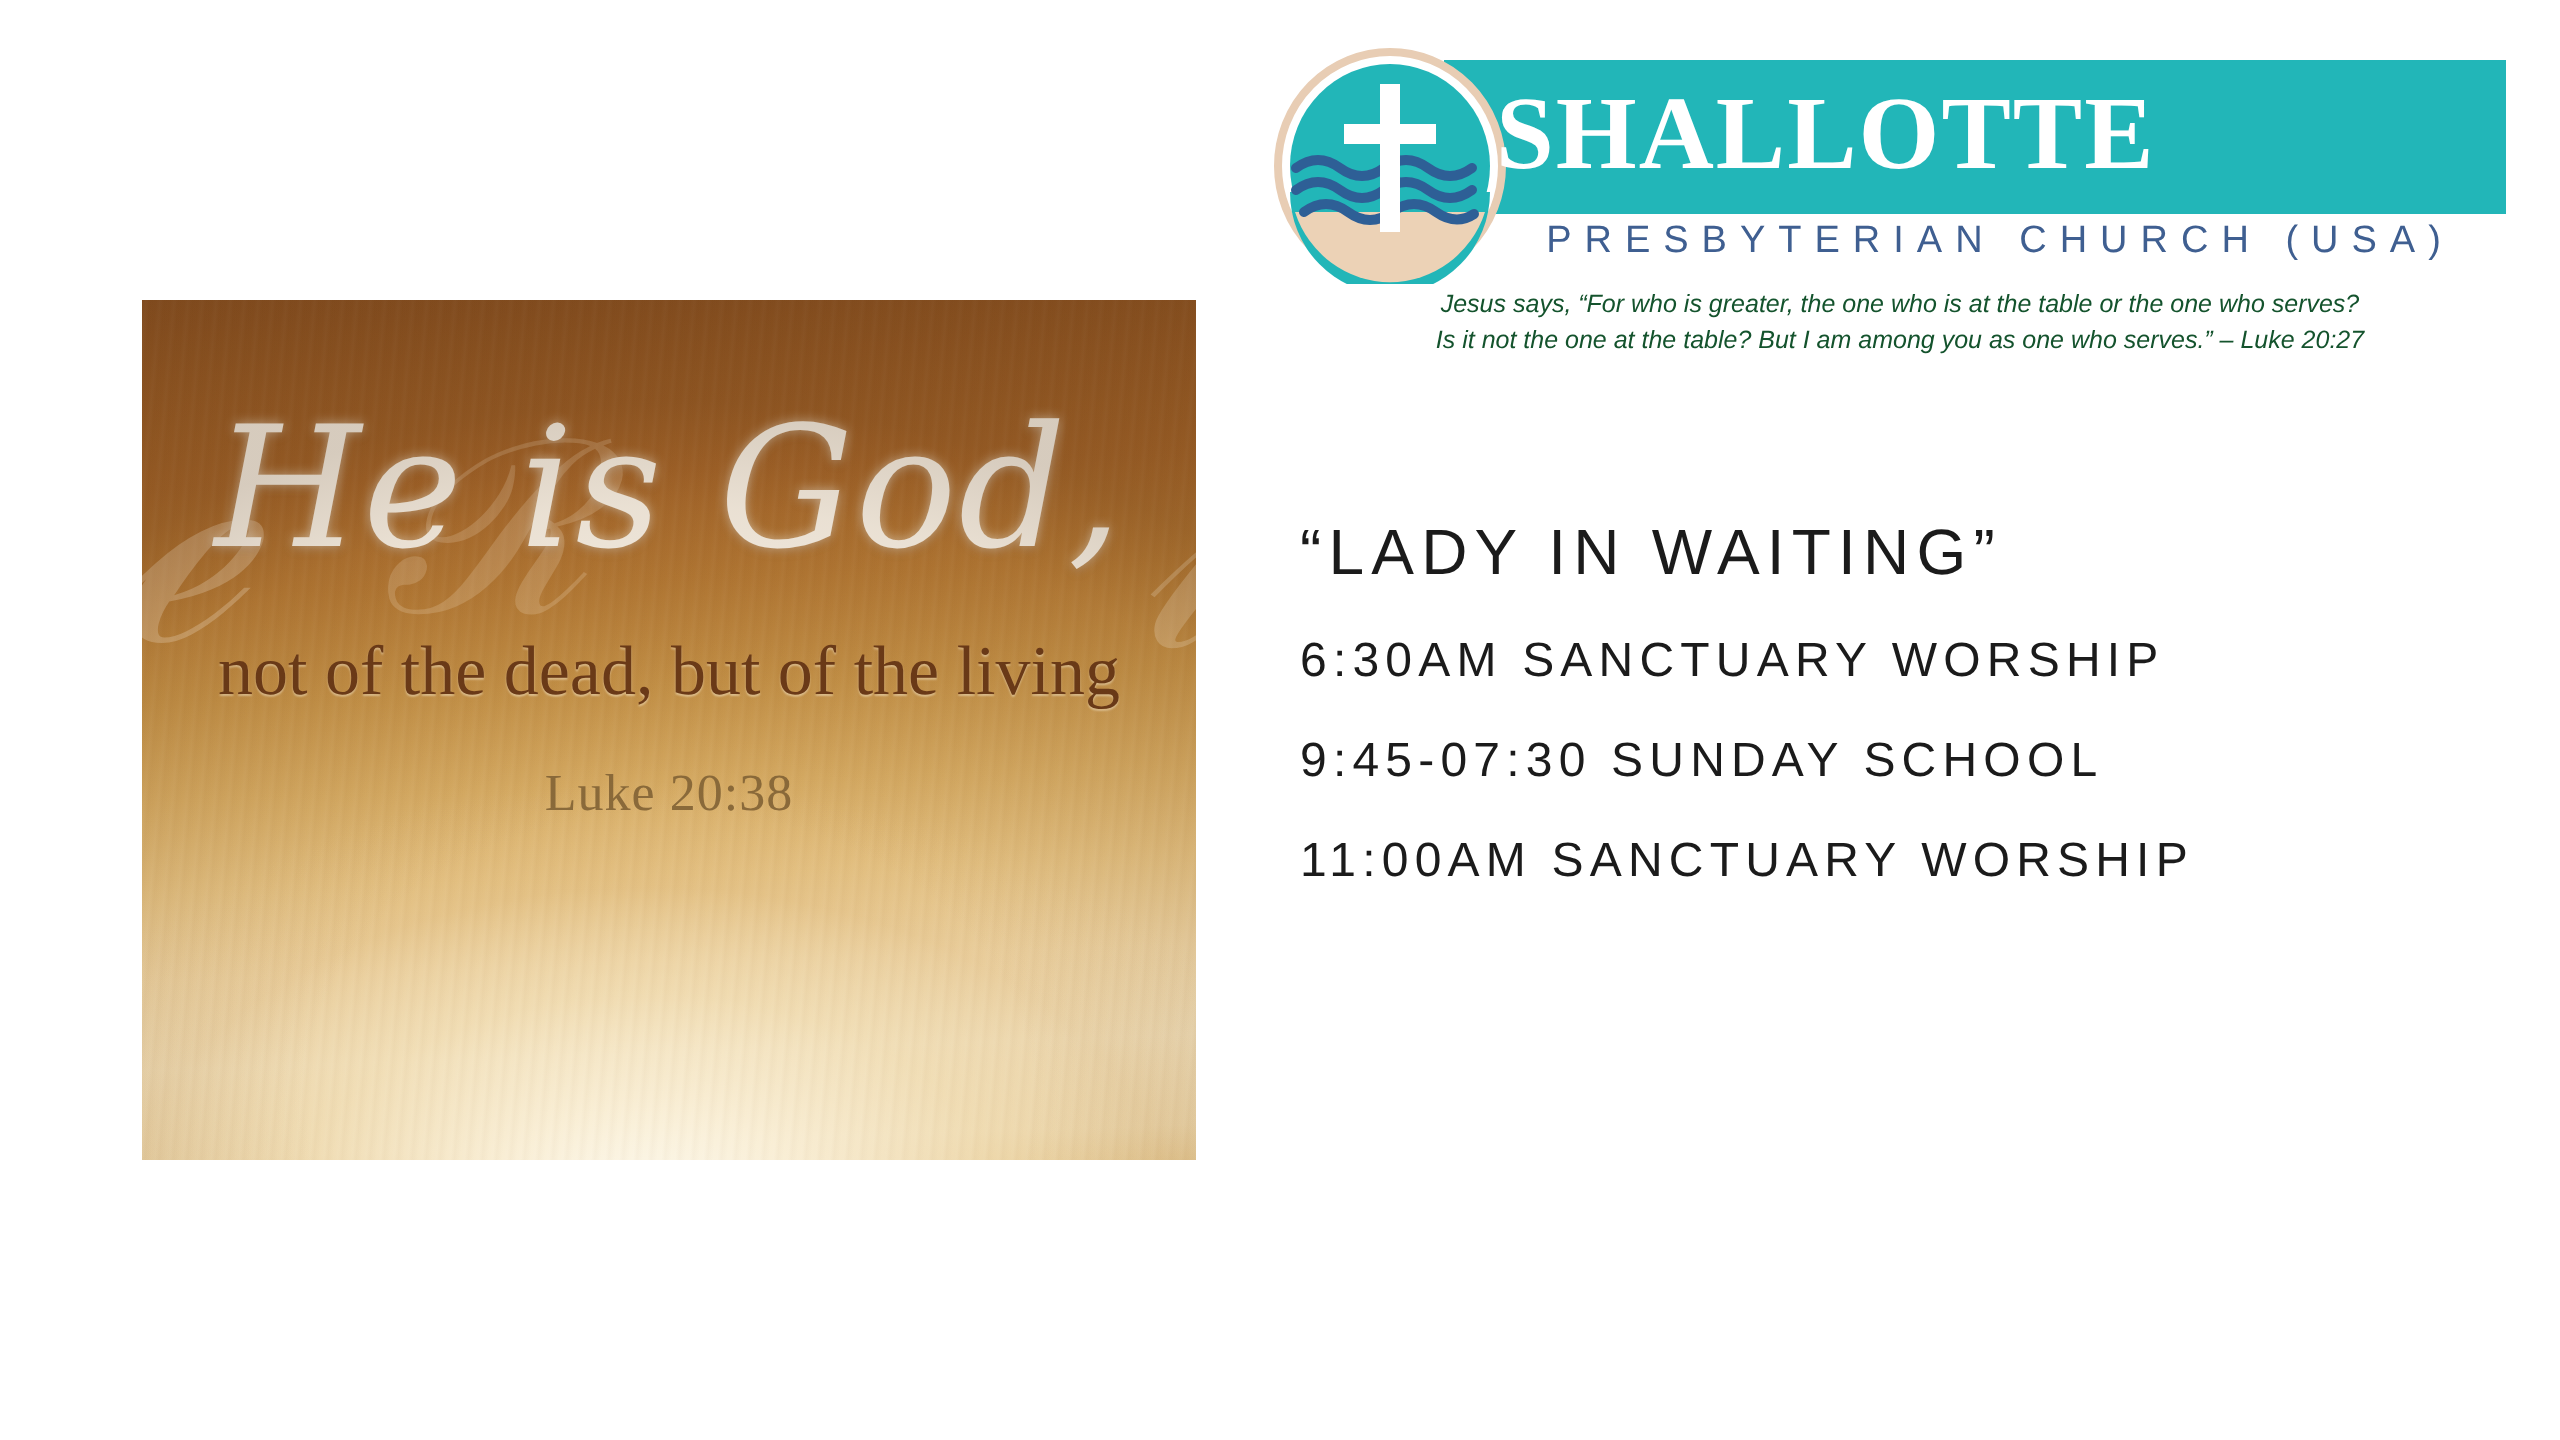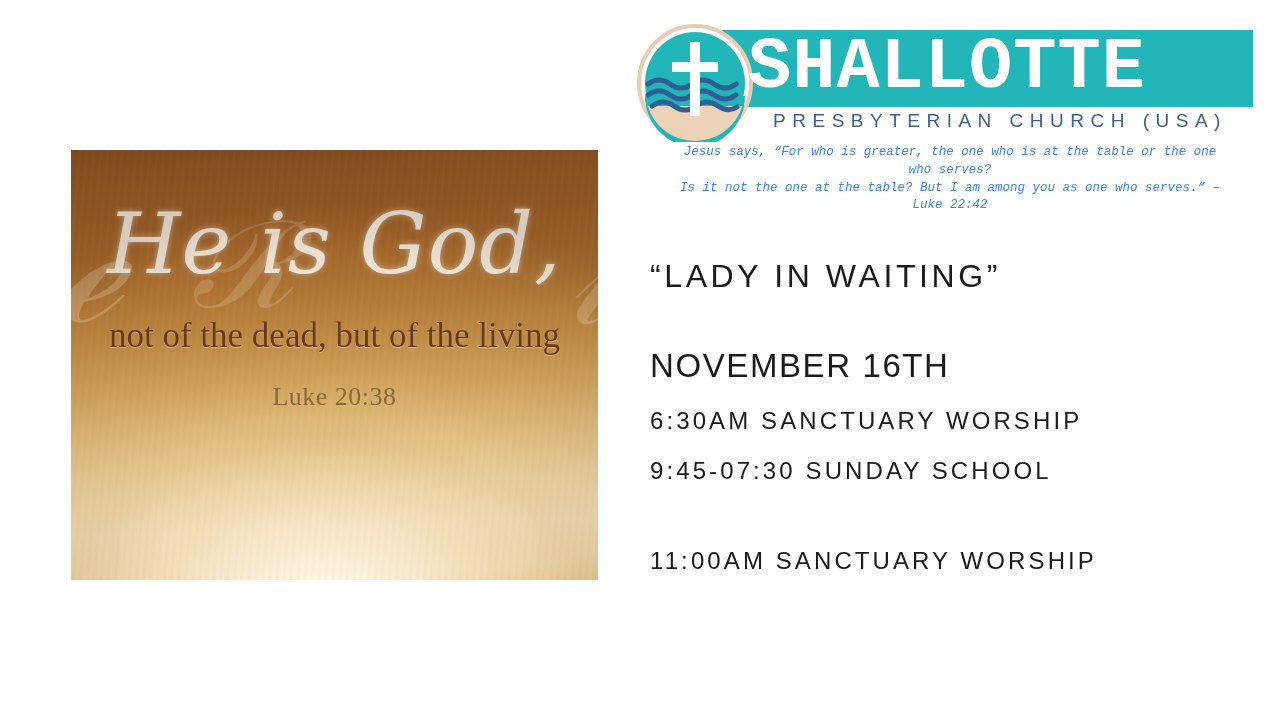--- a/index.html
+++ b/index.html
@@ -154,23 +154,23 @@
     width: 531px;
     height: 77px;
     background: #22b6b8;
   }
   #logo-wordmark {
     position: absolute;
     left: 118px;
     top: 4px;
     width: 520px;
     height: 84px;
-    font-family: Liberation Mono, monospace;
+    font-family: Liberation Serif, serif;
     font-weight: bold;
-    font-size: 72px;
+    font-size: 52px;
     line-height: 84px;
     color: #ffffff;
     letter-spacing: 1px;
     white-space: nowrap;
   }
   #logo-subtitle {
     position: absolute;
     left: 112px;
     top: 88px;
     width: 516px;
@@ -182,25 +182,25 @@
     white-space: nowrap;
   }
 
   
   #scripture-quote {
     position: absolute;
     left: 40px;
     top: 144px;
     width: 560px;
     text-align: center;
-    font-family: Liberation Mono, monospace;
+    font-family: Liberation Sans, sans-serif;
     font-style: italic;
     font-size: 12.5px;
     line-height: 1.42;
-    color: #3b82f6;
+    color: #14532d;
   }
 
   
   #sermon-block {
     position: absolute;
     left: 20px;
     top: 258px;
     width: 600px;
     text-align: left;
     color: #1b1b1b;
@@ -228,21 +228,21 @@
     white-space: nowrap;
   }
   .service-line {
     font-family: "Liberation Sans", sans-serif;
     font-size: 24px;
     letter-spacing: 3.1px;
     margin-top: 22px;
     white-space: nowrap;
   }
   .service-line.spaced {
-    margin-top: 62px;
+    margin-top: 22px;
   }
 </style>
 </head>
 <body>
 
 <div id="scripture-image">
   <div class="texture"></div>
 
   <div class="flourish flourish-left">ℯ</div>
   <div class="flourish flourish-mid">ℛ</div>
@@ -283,28 +283,27 @@
       <rect x="54" y="18" width="10" height="30" fill="#ffffff"></rect>
     </svg>
 
     <div id="logo-wordmark">SHALLOTTE</div>
 
     <div id="logo-subtitle">PRESBYTERIAN CHURCH (USA)</div>
   </div>
 
   <div id="scripture-quote">
     <div>Jesus says, “For who is greater, the one who is at the table or the one who serves?</div>
-    <div>Is it not the one at the table? But I am among you as one who serves.” – Luke 22:42</div>
+    <div>Is it not the one at the table? But I am among you as one who serves.” – Luke 20:27</div>
   </div>
 
   <div id="sermon-block">
     <div class="sermon-title">“LADY IN WAITING”</div>
 
 
-    <div class="sermon-date">NOVEMBER 16TH</div>
 
     <div class="service-line">6:30AM SANCTUARY WORSHIP</div>
 
     <div class="service-line">9:45-07:30 SUNDAY SCHOOL</div>
 
     <div class="service-line spaced">11:00AM SANCTUARY WORSHIP</div>
   </div>
 
 </div>
 

